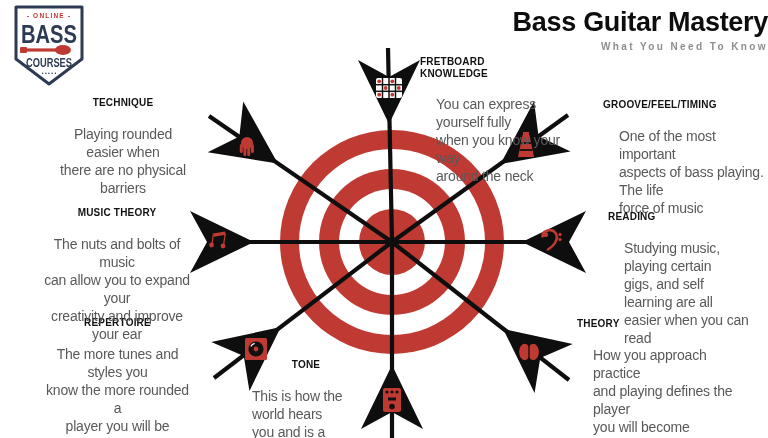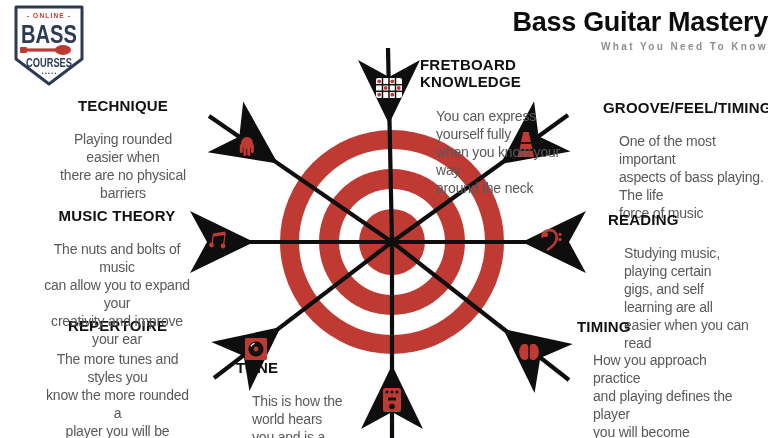--- a/index.html
+++ b/index.html
@@ -7,29 +7,29 @@
     width:768px;height:438px;position:relative;overflow:hidden;
     background:#ffffff;font-family:"Liberation Sans",sans-serif;
   }
   .graphic{position:absolute;left:0;top:0;width:768px;height:438px}
   .header{position:absolute;top:7px;left:0;right:0;text-align:right;pointer-events:none}
   .header h1{margin:0;font-size:27px;font-weight:bold;color:#0d0d0d;letter-spacing:-.3px}
   .header .sub{margin-top:3px;font-size:10px;font-weight:bold;color:var(--subtitle);letter-spacing:2.4px}
   .logo{position:absolute;left:8px;top:2px}
   .block{position:absolute}
   .block h3{
-    font-size:15px;font-weight:bold;color:var(--heading);
+    font-size:10px;font-weight:bold;color:var(--heading);
     margin:0 0 6px;line-height:1.15;letter-spacing:.2px;white-space:pre-line
   }
   .block p{
     font-size:14px;color:var(--body_text);margin:16px;
     line-height:18px;letter-spacing:-.2px;white-space:pre-line
   }
   .align-right{text-align:center}
-  .tone-head{}
+  .tone-head{text-align:center}
 </style>
 </head>
 <body>
 
 <svg class="graphic" viewBox="0 0 768 438">
   <g>
     <circle cx="392" cy="242" r="112" fill="var(--red)"></circle>
     <circle cx="392" cy="242" r="93" fill="#ffffff"></circle>
     <circle cx="392" cy="242" r="73" fill="var(--red)"></circle>
     <circle cx="392" cy="242" r="53" fill="#ffffff"></circle>
@@ -165,21 +165,21 @@
 </div>
 
 <div class="block" style="left:608px;top:211px;width:160px">
   <h3>READING</h3>
   <p>Studying music, playing certain
 gigs, and self learning are all
 easier when you can read</p>
 </div>
 
 <div class="block" style="left:577px;top:318px;width:178px">
-  <h3>TIMING</h3>
+  <h3>THEORY</h3>
   <p>How you approach practice
 and playing defines the player
 you will become</p>
 </div>
 
 <div class="block" style="left:236px;top:359px;width:140px">
   <h3 class="tone-head">TONE</h3>
   <p>This is how the world hears
 you and is a combo of your
 hands and gear</p>

